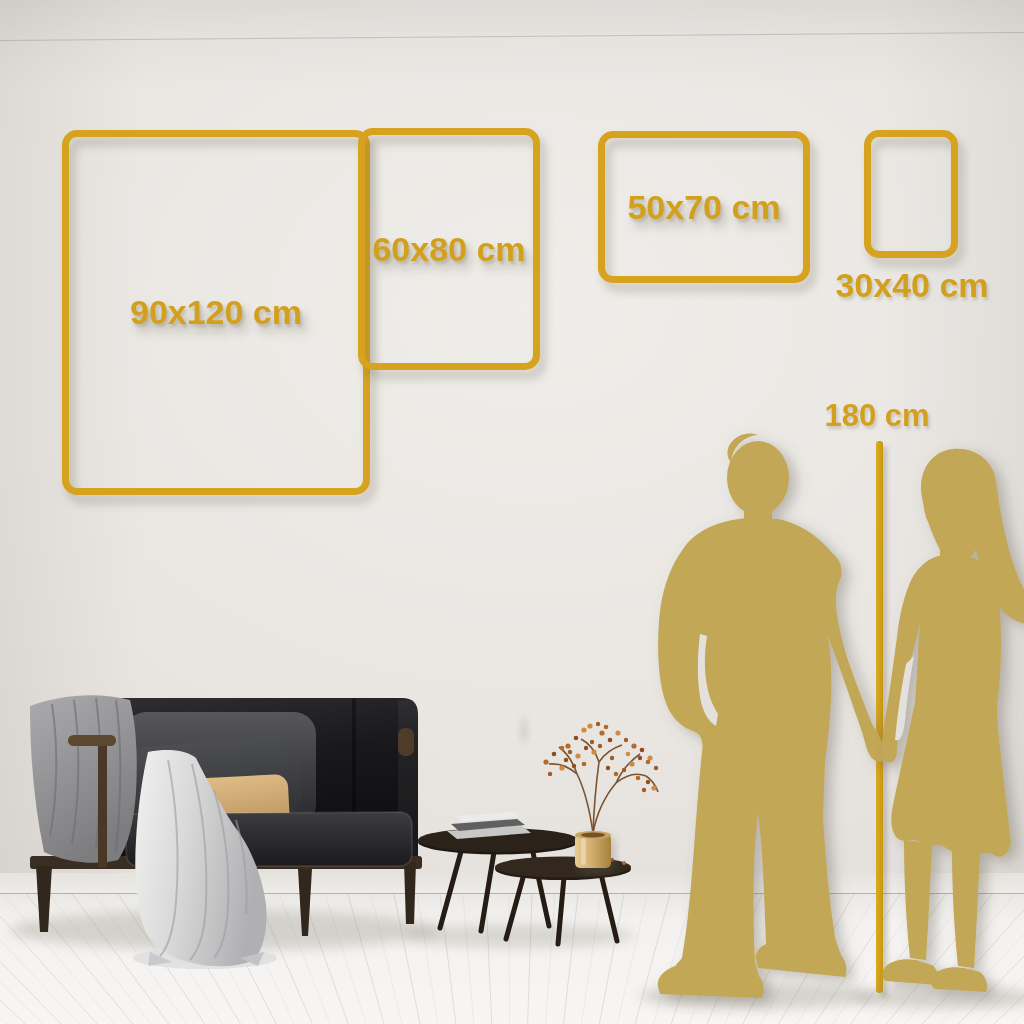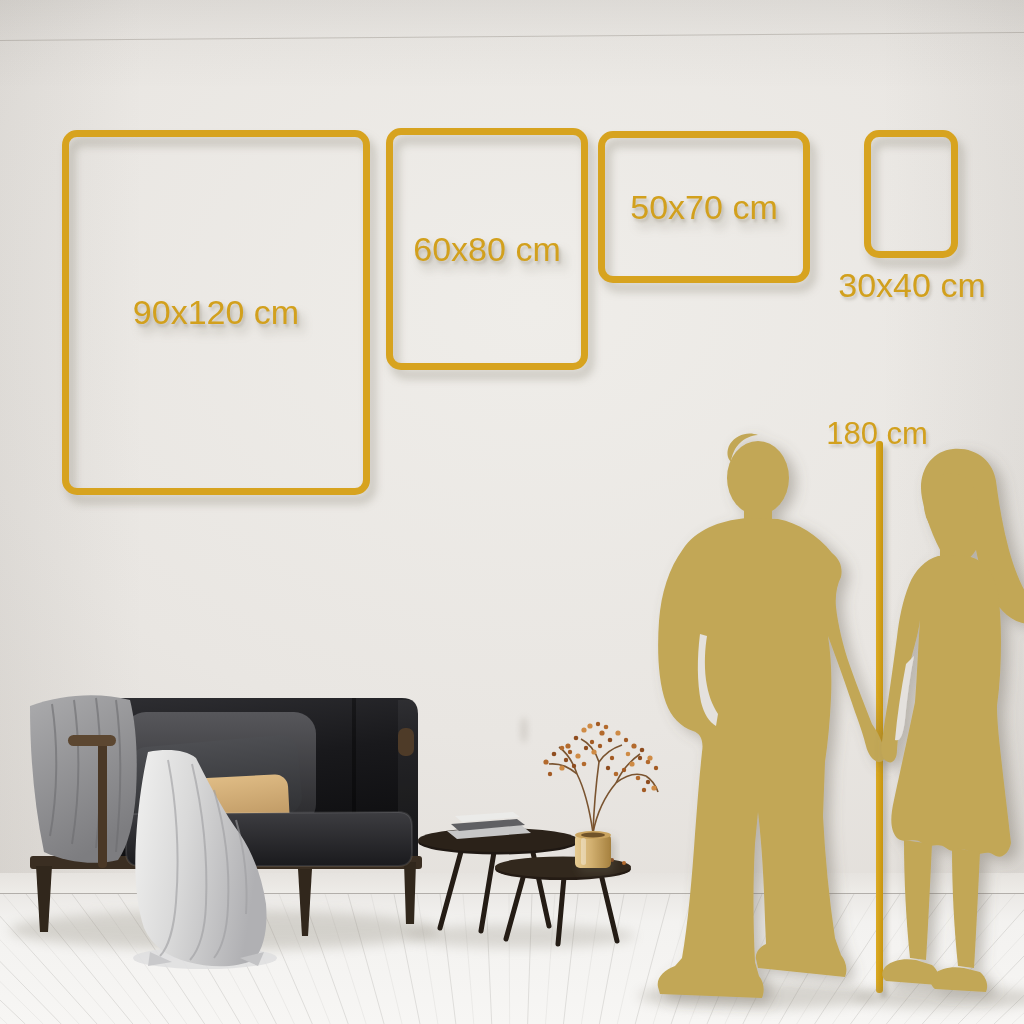--- a/index.html
+++ b/index.html
@@ -20,31 +20,31 @@
     background:linear-gradient(180deg,#ebe9e6 0%,#f3f2f0 22%,#f7f6f4 100%);}
   #floor-lines{position:absolute;left:0;top:0;width:1024px;height:1024px;pointer-events:none;}
   .baseboard{top:873px;}
 
   .size-frame{
     position:absolute;border:7px solid #d7a31f;border-radius:15px;
     display:flex;align-items:center;justify-content:center;box-sizing:border-box;
     filter:drop-shadow(5px 8px 5px rgba(100,92,70,0.32));
   }
   .frame-90x120{left:62px;top:130px;width:308px;height:365px;}
-  .frame-60x80{left:386px;top:128px;width:202px;height:242px;}
+  .frame-60x80{left:358px;top:128px;width:182px;height:242px;}
   .frame-50x70{left:598px;top:131px;width:212px;height:152px;}
   .frame-30x40{left:864px;top:130px;width:94px;height:128px;}
   .size-label{
-    font-size:34px;font-weight:400;color:#d2a01d;letter-spacing:0px;
+    font-size:34px;font-weight:700;color:#d2a01d;letter-spacing:0px;
     text-shadow:2px 3px 3px rgba(110,100,75,0.25);white-space:nowrap;
   }
   .label-below{position:absolute;left:816px;top:266px;width:192px;text-align:center;}
   .height-label{
-    position:absolute;left:796px;top:416px;width:162px;text-align:center;
-    font-size:31px;font-weight:400;color:#d2a01d;
+    position:absolute;left:796px;top:398px;width:162px;text-align:center;
+    font-size:31px;font-weight:700;color:#d2a01d;
     text-shadow:2px 3px 3px rgba(110,100,75,0.25);white-space:nowrap;
   }
   .height-line{
     position:absolute;left:876px;top:441px;width:7px;height:552px;
     background:linear-gradient(90deg,#dcab24,#c8960f);border-radius:3px;
     box-shadow:4px 5px 5px rgba(100,92,70,0.30);
   }
   #scene{position:absolute;left:0;top:0;width:1024px;height:1024px;pointer-events:none;}
 </style>
 </head>

